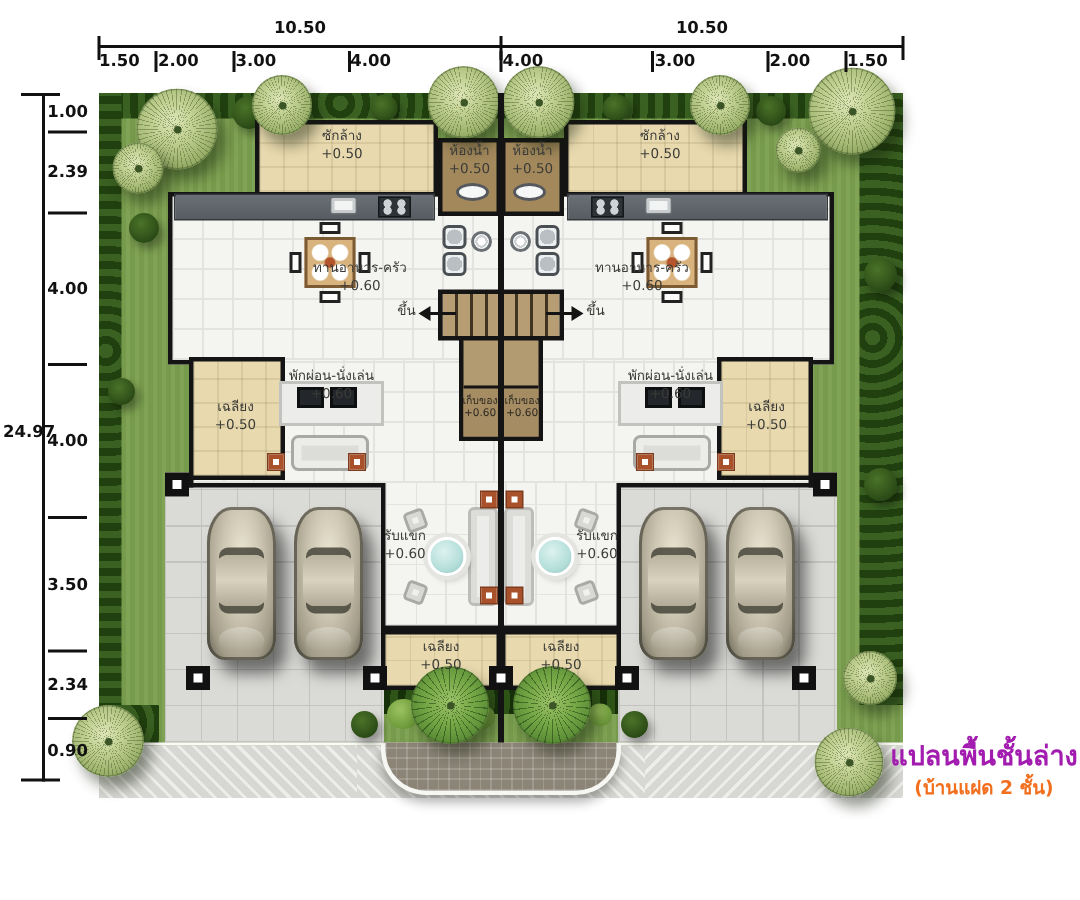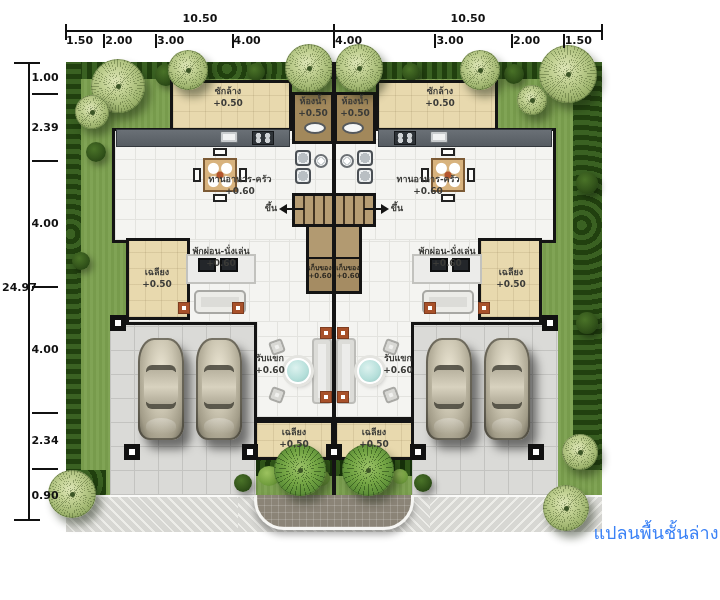--- a/index.html
+++ b/index.html
@@ -99,28 +99,28 @@
     border-radius:16px 16px 12px 12px/24px 24px 14px 14px;
     background:radial-gradient(ellipse at 50% 35%,#eee8d6 0%,#cbc5b1 40%,#a29c88 75%,#6b6758 95%);
     box-shadow:7px 9px 10px rgba(0,0,0,.5),inset 0 0 0 2px rgba(50,48,40,.55);}
   .car::before{content:"";position:absolute;left:6px;right:6px;top:32px;height:34px;border-radius:8px;
     background:linear-gradient(#b9b3a0,#d8d2bf 50%,#b0aa97);
     box-shadow:0 -7px 0 -2px rgba(70,68,58,.85),0 7px 0 -2px rgba(70,68,58,.85);}
   .car::after{content:"";position:absolute;left:8px;right:8px;bottom:6px;height:16px;border-radius:50% 50% 40% 40%;
     background:linear-gradient(rgba(255,255,255,.28),rgba(255,255,255,0));}
 
   .rlabel{position:absolute;transform:translate(-50%,-50%);display:flex;flex-direction:column;align-items:center;
-    font-size:9px;line-height:1.3;font-weight:bold;color:#3b3b38;text-align:center;white-space:nowrap;z-index:40;}
+    font-size:9px;line-height:1.3;font-weight:normal;color:#3b3b38;text-align:center;white-space:nowrap;z-index:40;}
   .rlabel.sm{font-size:7px;line-height:1.2;color:#2e2a22;}
   .uparr{position:absolute;height:2px;background:#141414;z-index:40;}
   .uparr.lft::before{content:"";position:absolute;left:-8px;top:-4px;border:5px solid transparent;border-right:8px solid #141414;}
   .uparr.rgt::before{content:"";position:absolute;right:-8px;top:-4px;border:5px solid transparent;border-left:8px solid #141414;}
 
   .titleblk{position:absolute;left:592px;top:494px;width:128px;text-align:center;z-index:50;}
-  .titleblk .t1{font-size:18px;font-weight:normal;color:#3b82f6;line-height:1.2;margin-top:28px;}
+  .titleblk .t1{font-size:18px;font-weight:bold;color:#a21caf;line-height:1.2;}
   .titleblk .t2{font-size:12.5px;font-weight:bold;color:#f26f1e;line-height:1.5;}
 </style>
 </head>
 <body>
 
 <div class="stage">
 
   <div class="dimtop">
     <div class="totals">
       <div>10.50</div>
@@ -143,20 +143,21 @@
 
   <div class="dimleft">
     <div class="vline"></div>
     <div class="endt" style="top:0;"></div>
     <div class="endt" style="top:457px;"></div>
     <div class="cells">
       <div style="flex:1.0">1.00</div>
       <div style="flex:2.1">2.39</div>
       <div style="flex:4.0">4.00</div>
       <div style="flex:4.0">4.00</div>
+      <div style="flex:3.5">3.50</div>
       <div style="flex:1.75">2.34</div>
       <div style="flex:1.65">0.90</div>
     </div>
   </div>
   <div class="dim18">24.97</div>
 
   <div class="site">
     <div class="grass"></div>
 
     <div class="shrub" style="left:0;top:0;width:536px;height:17px;"></div>
@@ -360,15 +361,16 @@
       <span>+0.60</span>
     </div>
     <div class="rlabel" style="left:308px;top:377px;">
       <span>เฉลียง</span>
       <span>+0.50</span>
     </div>
   </div>
 
   <div class="titleblk">
     <div class="t1">แปลนพื้นชั้นล่าง</div>
+    <div class="t2">(บ้านแฝด 2 ชั้น)</div>
   </div>
 
 </div>
 
 </body></html>

